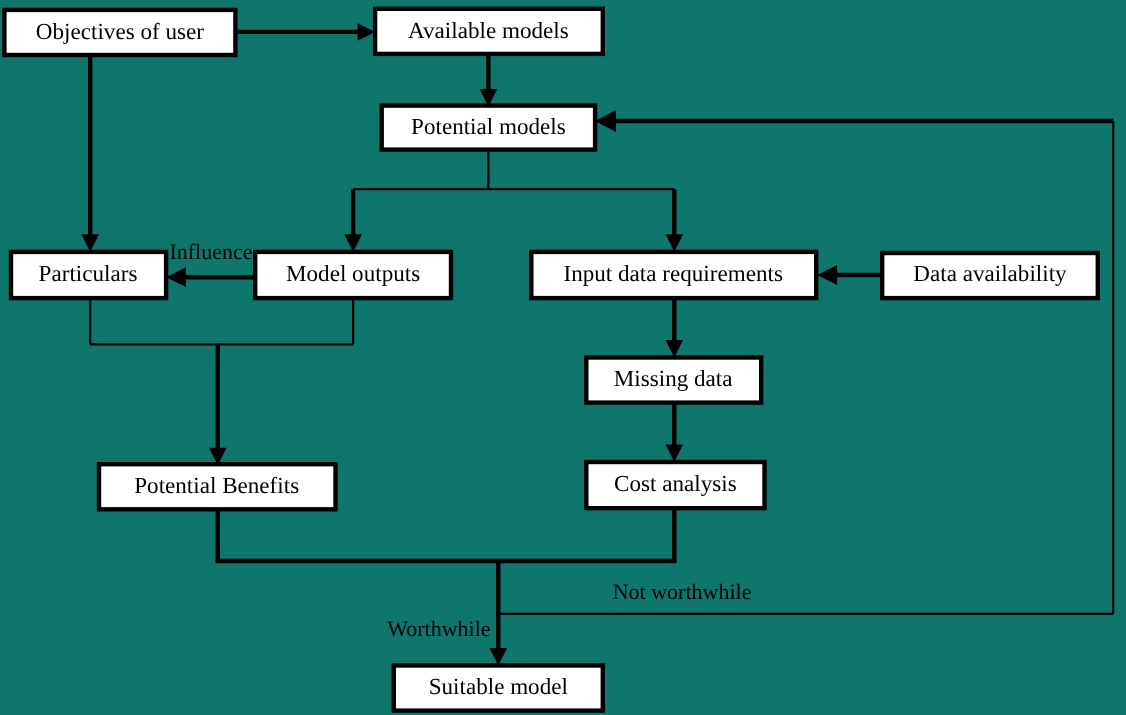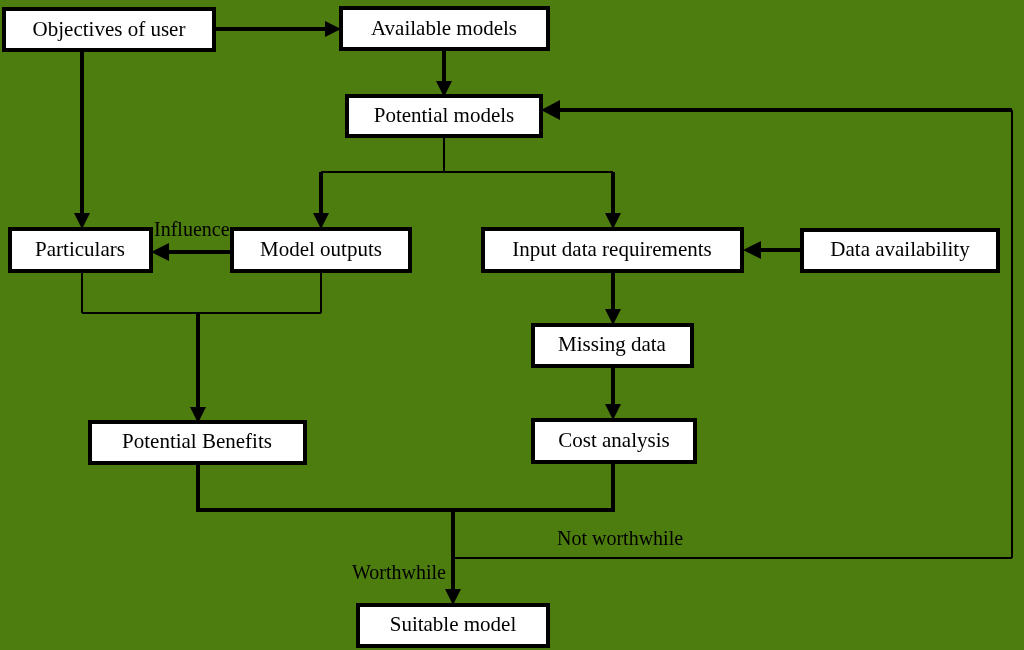--- a/index.html
+++ b/index.html
@@ -10,21 +10,21 @@
   body {
     width: 1024px;
     height: 650px;
     overflow: hidden;
     font-family: "Liberation Serif", "DejaVu Serif", serif;
   }
   #flowchart-root {
     position: relative;
     width: 1024px;
     height: 650px;
-    background: #4d7c0f;
+    background: #0f766e;
   }
   svg#diagram {
     position: absolute;
     left: 0;
     top: 0;
     width: 1024px;
     height: 650px;
     display: block;
   }
   .node-rect {

